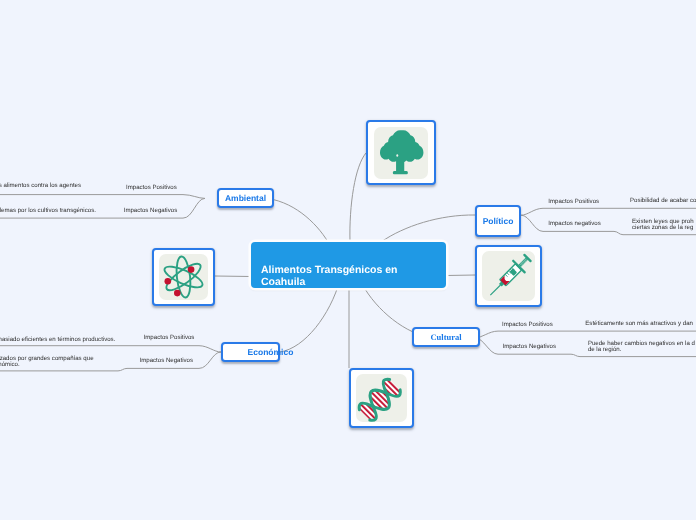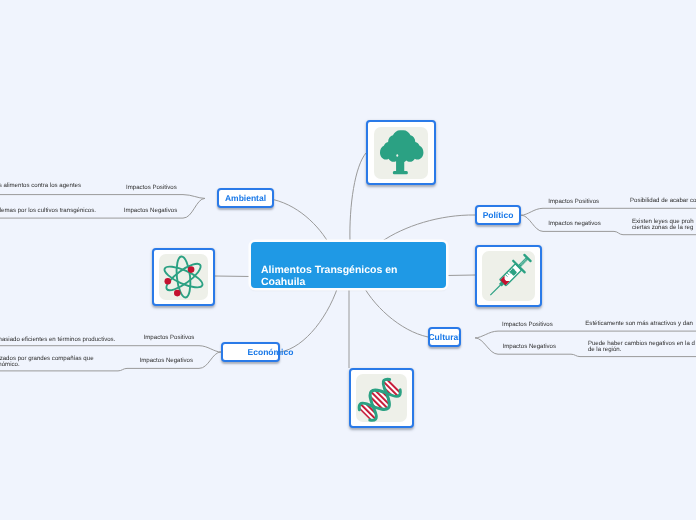--- a/index.html
+++ b/index.html
@@ -139,22 +139,22 @@
           <g fill="none" stroke="#2ba183" stroke-width="3.0" stroke-linecap="round" stroke-linejoin="round">
             <path d="M32.9 5.1 C34.9 6.5 36.3 7.9 36.3 9.8 C36.3 13.2 30.2 15.3 25.5 16.9 C20.3 19.4 13.6 22.4 13.6 26.5 C13.6 30.6 20.3 33.6 25.5 36.1 C30.2 37.7 36.3 39.8 36.3 43.2 C36.3 45.1 34.9 46.5 32.9 47.9"></path>
             <path d="M18.1 5.1 C16.1 6.5 14.7 7.9 14.7 9.8 C14.7 13.2 20.8 15.3 25.5 16.9 C30.7 19.4 37.4 22.4 37.4 26.5 C37.4 30.6 30.7 33.6 25.5 36.1 C20.8 37.7 14.7 39.8 14.7 43.2 C14.7 45.1 16.1 46.5 18.1 47.9"></path>
           </g>
         </g>
       </svg>
     </div>
   </div>
 
   <div class="cat" style="left:217px;top:188px;width:57px;height:20px;">Ambiental</div>
-  <div class="cat" style="left:475px;top:205px;width:46px;height:20px;">Político</div>
-  <div class="cat" style="left:428px;top:327px;width:33px;height:20px;">Cultural</div>
+  <div class="cat" style="left:475px;top:205px;width:46px;height:32px;">Político</div>
+  <div class="cat" style="left:412px;top:327px;width:68px;height:20px;font-family:Liberation Serif, serif;">Cultural</div>
   <div class="cat" style="left:221px;top:342px;width:59px;height:20px;padding-left:40px;">Económico</div>
 
   <div class="leaf-lbl" style="left:126px;top:183.6px;">Impactos Positivos</div>
   <div class="leaf-lbl" style="left:123.7px;top:207.4px;">Impactos Negativos</div>
   <div class="leaf" style="left:-45px;top:183.2px;">Protección de los alimentos contra los agentes</div>
   <div class="leaf" style="left:-13.2px;top:208.2px;">Problemas por los cultivos transgénicos.</div>
 
   <div class="leaf-lbl" style="left:548.3px;top:197.8px;">Impactos Positivos</div>
   <div class="leaf-lbl" style="left:548.2px;top:220px;">Impactos negativos</div>
   <div class="leaf" style="left:630px;top:198.4px;">Posibilidad de acabar co</div>

